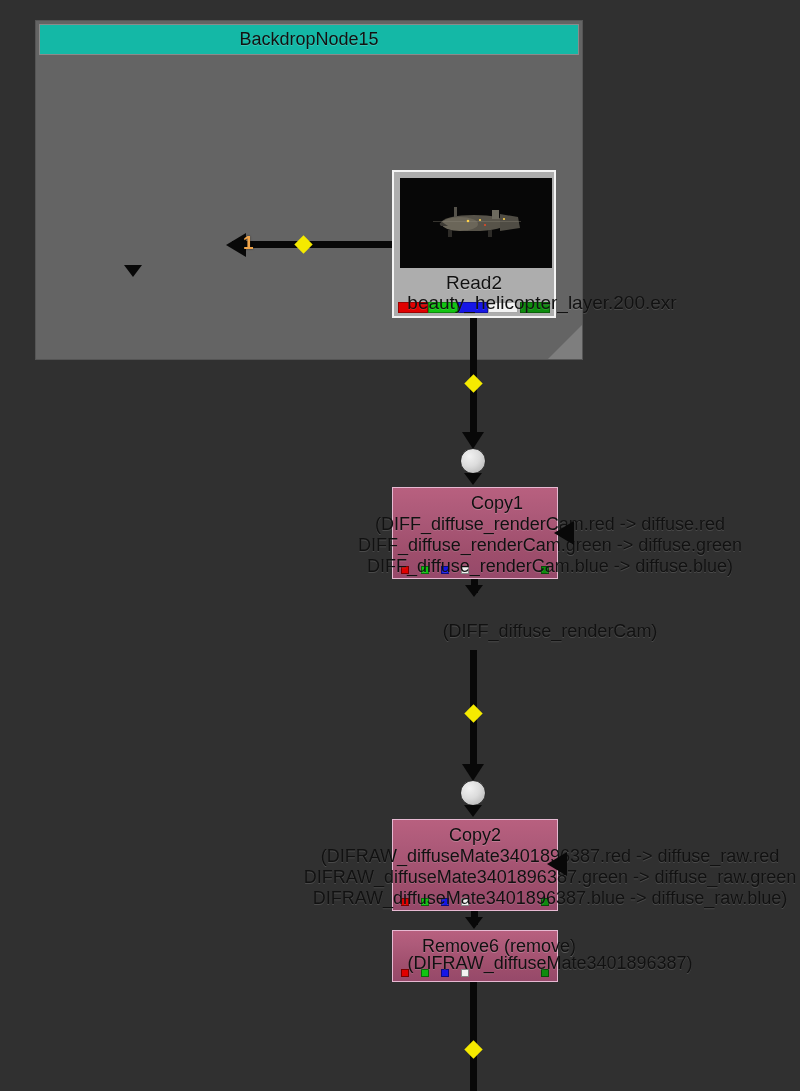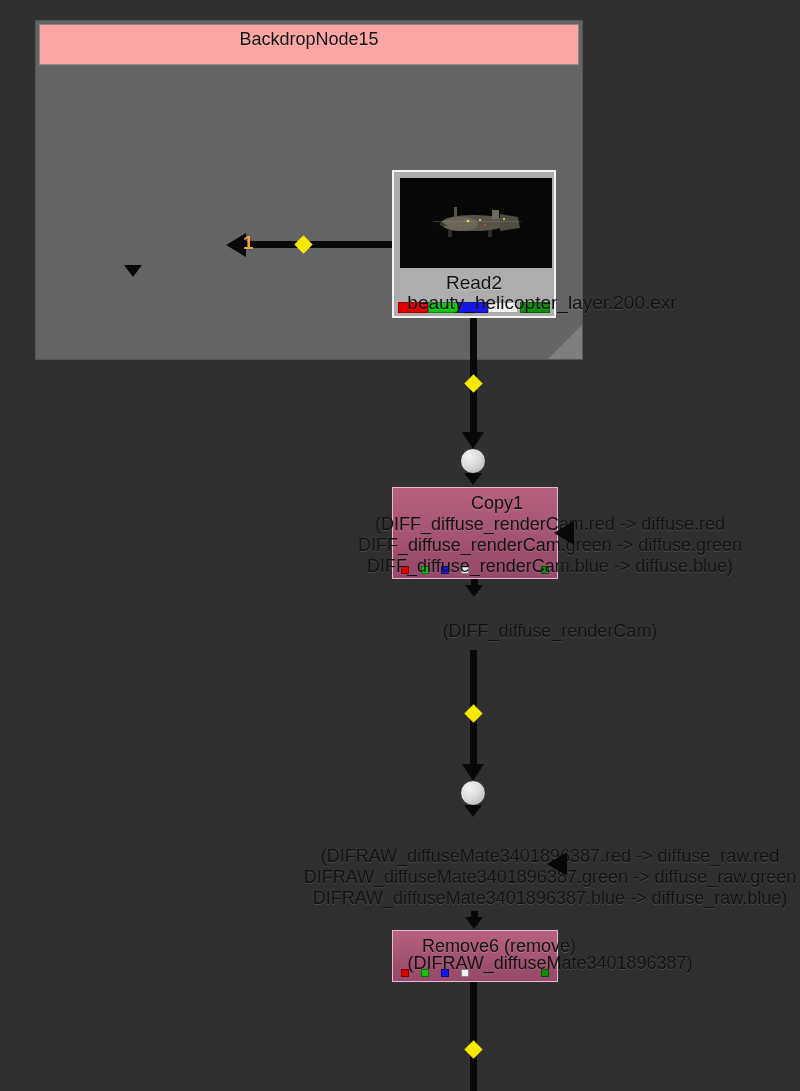--- a/index.html
+++ b/index.html
@@ -17,22 +17,22 @@
 
   
   .backdrop {
     position: absolute;
     background: #646464;
     border: 1px solid #555;
   }
   .backdrop-title {
     position: absolute;
     left: 3px; top: 3px; right: 3px;
-    height: 41px;
-    background: #fca5a5;
+    height: 31px;
+    background: #14b8a6;
     border: 1px solid #8b8b8b;
     color: #121212;
     font-size: 18px;
     text-align: center;
     line-height: 29px;
     text-shadow: 0 1px 0 rgba(255,255,255,0.18);
   }
   .backdrop-resize {
     position: absolute;
     right: 0; bottom: 0;
@@ -252,20 +252,30 @@
   <div class="arrow-small-down" style="left:465px; top:585px;"></div>
 
   <div class="overlay-text" style="left:0; top:621px; width:800px; margin-left:150px;">(DIFF_diffuse_renderCam)</div>
 
   <div class="pipe pipe-v" style="left:470px; top:650px; height:120px;"></div>
   <div class="diamond" style="left:467px; top:707px;"></div>
   <div class="arrow-down" style="left:462px; top:764px;"></div>
   <div class="dot-node" style="left:460px; top:780px;"></div>
   <div class="arrow-small-down" style="left:464px; top:805px;"></div>
 
+  <div class="node" style="left:392px; top:819px; width:166px; height:92px;">
+    <div class="node-label">Copy2</div>
+    <div class="chanbar">
+      <div class="chan r" style="left:8px;"></div>
+      <div class="chan g" style="left:28px;"></div>
+      <div class="chan b" style="left:48px;"></div>
+      <div class="chan w" style="left:68px;"></div>
+      <div class="chan a" style="right:8px;"></div>
+    </div>
+  </div>
   <div class="overlay-text" style="left:0; top:846px; width:800px; margin-left:150px;">(DIFRAW_diffuseMate3401896387.red -&gt; diffuse_raw.red</div>
   <div class="overlay-text" style="left:0; top:867px; width:800px; margin-left:150px;">DIFRAW_diffuseMate3401896387.green -&gt; diffuse_raw.green</div>
   <div class="overlay-text" style="left:0; top:888px; width:800px; margin-left:150px;">DIFRAW_diffuseMate3401896387.blue -&gt; diffuse_raw.blue)</div>
   <div class="arrow-left" style="left:547px; top:852px;"></div>
 
   <div class="pipe pipe-v" style="left:471px; top:911px; height:14px;"></div>
   <div class="arrow-small-down" style="left:465px; top:917px;"></div>
 
   <div class="node" style="left:392px; top:930px; width:166px; height:52px;padding-left:29px;">
     <div class="node-label">Remove6 (remove)</div>

